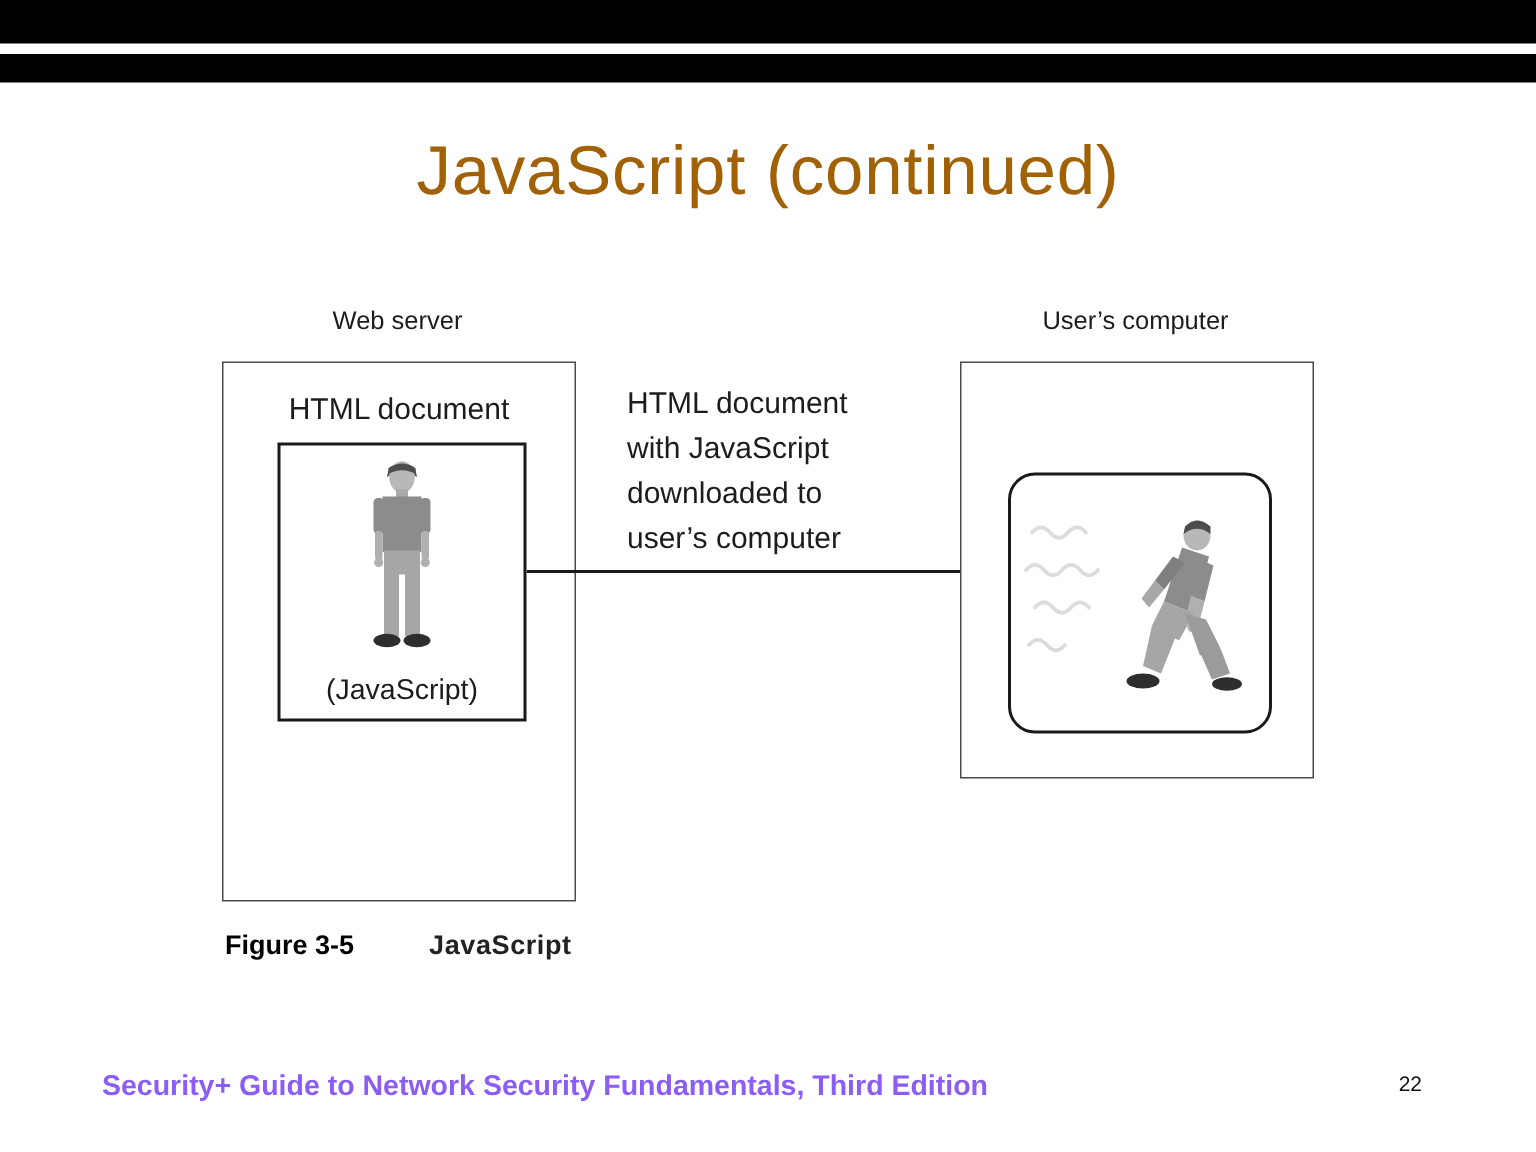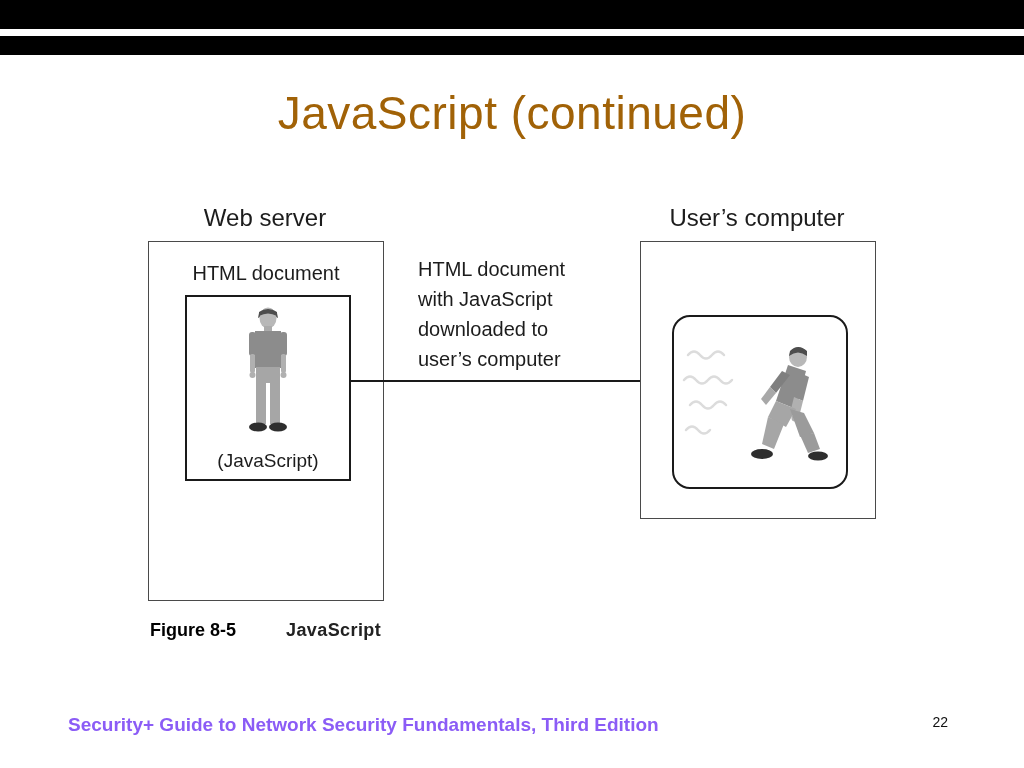--- a/index.html
+++ b/index.html
@@ -23,21 +23,21 @@
     margin: 0;
     text-align: center;
     font-size: 46px;
     font-weight: 400;
     color: #a16207;
     letter-spacing: 0.5px;
   }
 
   .box-label {
     position: absolute;
-    font-size: 24px;
+    font-size: 17px;
     color: #1c1c1c;
     text-align: center;
   }
   .web-server-label     { left: 148px; top: 204px; width: 234px; }
   .users-computer-label { left: 640px; top: 204px; width: 234px; }
 
   .server-box {
     position: absolute;
     left: 148px; top: 241px;
     width: 234px; height: 358px;
@@ -209,20 +209,20 @@
 
           <path d="M116 92 L130 96 L140 116 L126 120 Z" fill="#9b9b9b"></path>
           <path d="M126 118 L140 116 L146 132 L134 136 Z" fill="#9b9b9b"></path>
           <ellipse cx="144" cy="139" rx="10" ry="4.5" fill="#2e2e2e"></ellipse>
         </g>
       </svg>
     </div>
   </div>
 
   <div class="figure-caption-row">
-    <span class="figure-number">Figure 8-5</span>
+    <span class="figure-number">Figure 3-5</span>
     <span class="figure-text">JavaScript</span>
   </div>
 
   <div class="footer-text">Security+ Guide to Network Security Fundamentals, Third Edition</div>
   <div class="page-number">22</div>
 
 </div>
 
 </body></html>

